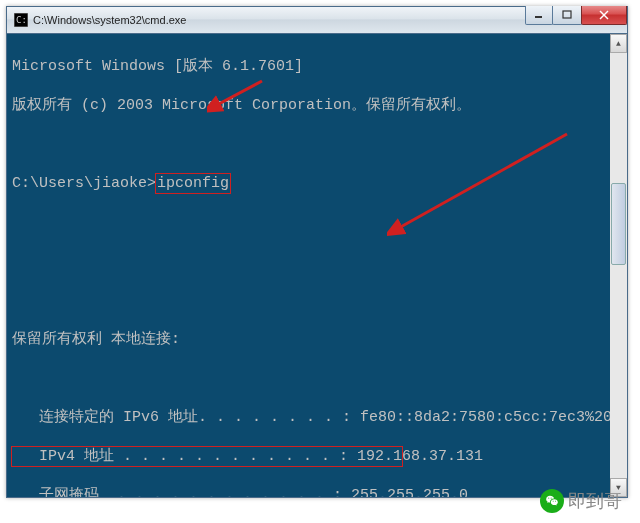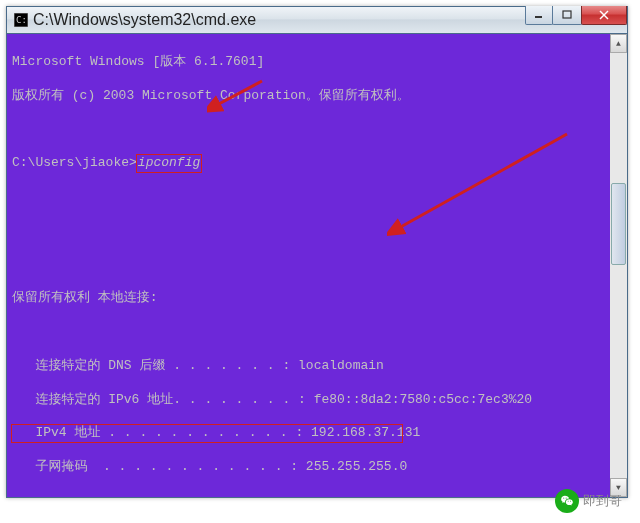--- a/index.html
+++ b/index.html
@@ -37,21 +37,21 @@
     width: 16px;
     height: 16px;
     margin-right: 4px;
     display: inline-flex;
     align-items: center;
     justify-content: center;
   }
   .titlebar .title {
     flex: 1;
     font-family: "Segoe UI", Tahoma, sans-serif;
-    font-size: 16px;
+    font-size: 11px;
     color: #222;
     white-space: nowrap;
     overflow: hidden;
   }
   .winbtns {
     display: flex;
     align-items: flex-start;
     height: 100%;
   }
   .winbtn {
@@ -73,36 +73,35 @@
   }
   .winbtn.min { width: 26px; }
   .winbtn.close {
     width: 44px;
     background: linear-gradient(to bottom, #e68a8a 0%, #d85050 45%, #c63030 50%, #d85050 100%);
     color: #fff;
     border-color: #7a2a2a;
   }
   .terminal {
     flex: 1;
-    background: #6d28d9;
+    background: #0c4a6e;
     color: #c0c0c0;
     padding: 3px 5px;
     line-height: 1.3;
     white-space: pre;
     overflow: hidden;
     position: relative;
-    font-size: 13px;
+    font-size: 15px;
     letter-spacing: 0;
   }
   .terminal .line { display: block; white-space: pre; }
   .hl-box {
     outline: 1px solid #d02020;
     display: inline-block;
     padding: 0 1px;
-    font-style: italic;
   }
   .hl-line {
     outline: 1px solid #d02020;
     padding: 0;
     display: block;
     width: 390px;
   }
   .arrow-svg {
     position: absolute;
     pointer-events: none;
@@ -135,21 +134,21 @@
   }
   .body-row { display:flex; flex:1; min-height:0;}
   .watermark {
     position:absolute;
     right: 18px;
     bottom: 10px;
     display:flex;
     align-items:center;
     gap:4px;
     font-family:"Microsoft YaHei","PingFang SC",sans-serif;
-    font-size:13px;
+    font-size:18px;
     color:#888;
   }
   .wm-circle{
     width:24px;height:24px;border-radius:50%;
     background:#1aad19;color:#fff;display:flex;align-items:center;justify-content:center;
   }
 </style>
 </head>
 <body>
 
@@ -186,21 +185,20 @@
     <div class="terminal">
 <span class="line">Microsoft Windows [版本 6.1.7601]</span>
 <span class="line">版权所有 (c) 2003 Microsoft Corporation。保留所有权利。</span>
 <span class="line"> </span>
 <span class="line"><span>C:\Users\jiaoke&gt;</span><span class="hl-box"><span>ipconfig</span></span></span>
 <span class="line"> </span>
 <span class="line"> </span>
 <span class="line"> </span>
 <span class="line">保留所有权利 本地连接:</span>
 <span class="line"> </span>
-<span class="line">   <span>连接特定的 DNS 后缀 . . . . . . . :</span><span> localdomain</span></span>
 <span class="line">   <span>连接特定的 IPv6 地址. . . . . . . . :</span><span> fe80::8da2:7580:c5cc:7ec3%20</span></span>
 <span class="hl-line"><span class="line">   <span>IPv4 地址 . . . . . . . . . . . . :</span><span> 192.168.37.131</span></span></span>
 <span class="line">   <span>子网掩码  . . . . . . . . . . . . :</span><span> 255.255.255.0</span></span>
 
 
 
 
 
 
 

